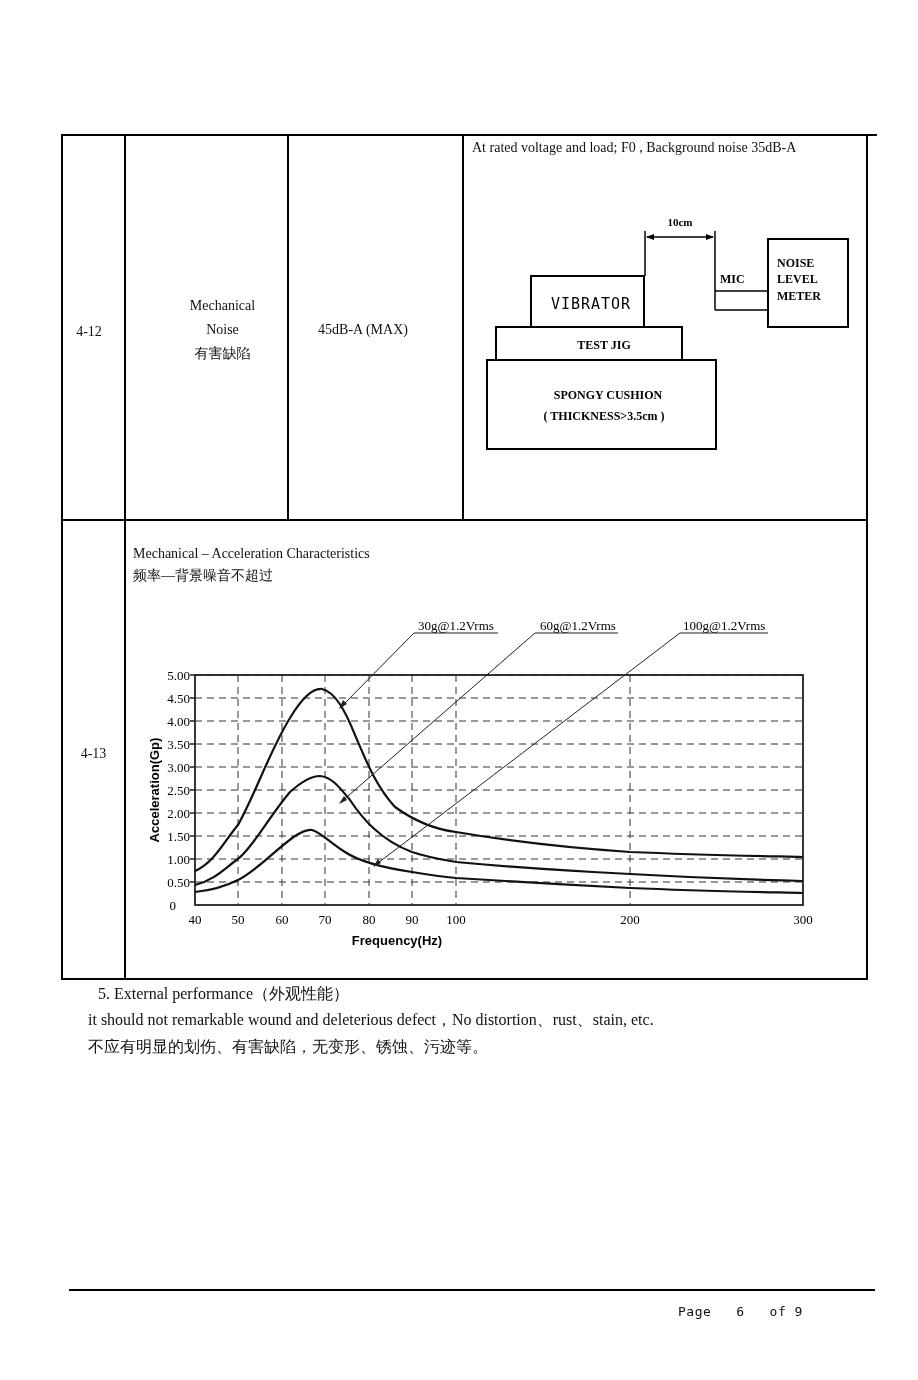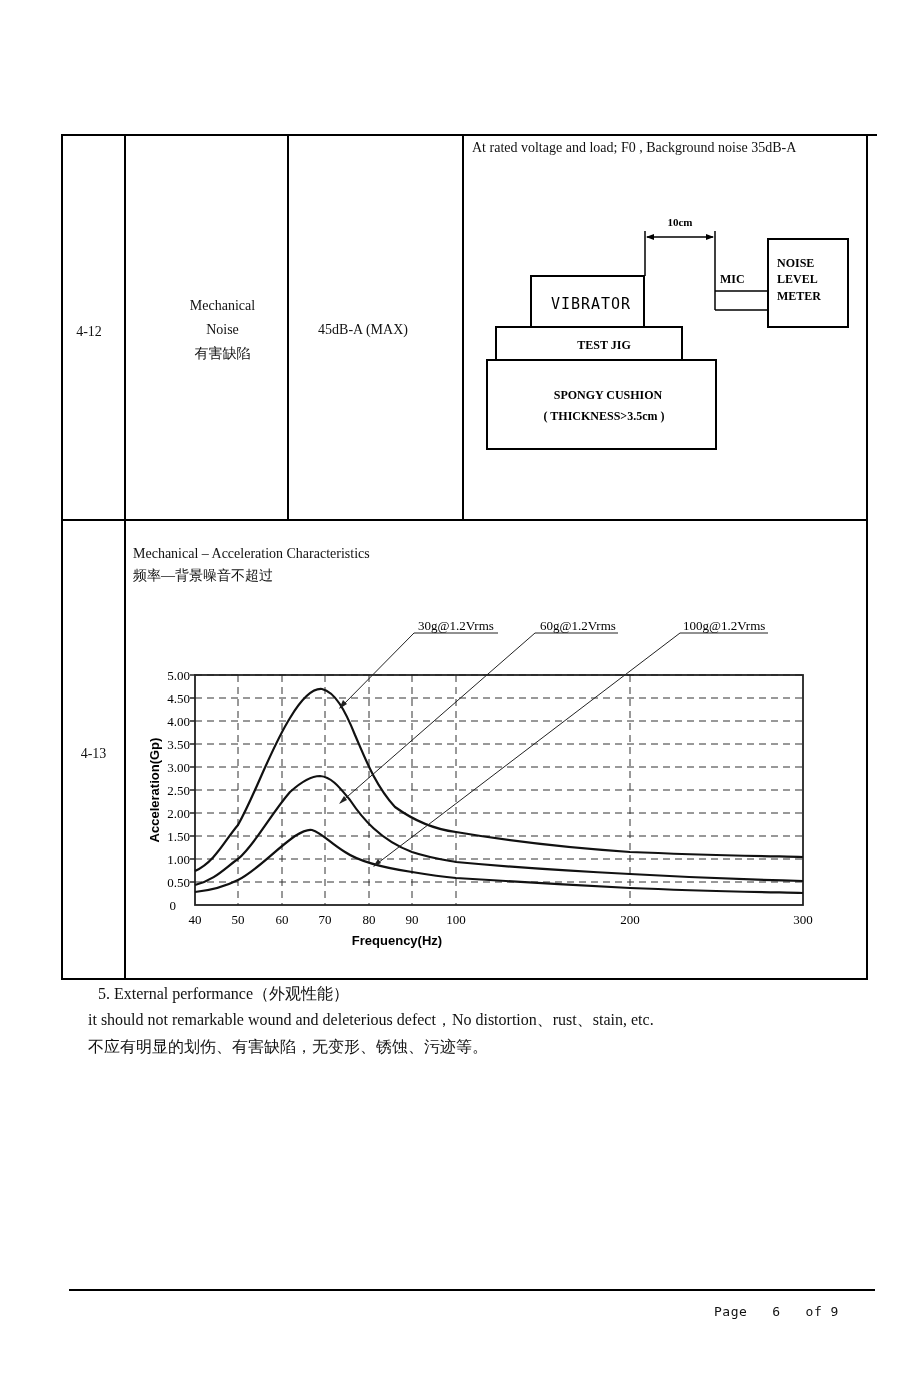--- a/index.html
+++ b/index.html
@@ -156,13 +156,13 @@
   </g>
   <text x="257" y="345" text-anchor="middle" font-size="13" font-weight="bold" style="font-family:'Liberation Sans',sans-serif;">Frequency(Hz)</text>
   <text x="0" y="0" text-anchor="middle" font-size="13" font-weight="bold" transform="translate(19,190) rotate(-90)" style="font-family:'Liberation Sans',sans-serif;">Acceleration(Gp)</text>
 </svg>
 
 <div class="sect-title">5.  External    performance（外观性能）</div>
 <div class="sect-body" style="top:1010px;">it should not remarkable wound and deleterious defect，No distortion、rust、stain,    etc.</div>
 <div class="sect-body" style="top:1037px; font-size:16px;">不应有明显的划伤、有害缺陷，无变形、锈蚀、污迹等。</div>
 
 <div class="footer-rule"></div>
-<div class="page-num" style="white-space:pre;margin-left:36px;">Page   6   of 9</div>
+<div class="page-num" style="white-space:pre;">Page   6   of 9</div>
 
 </body></html>

